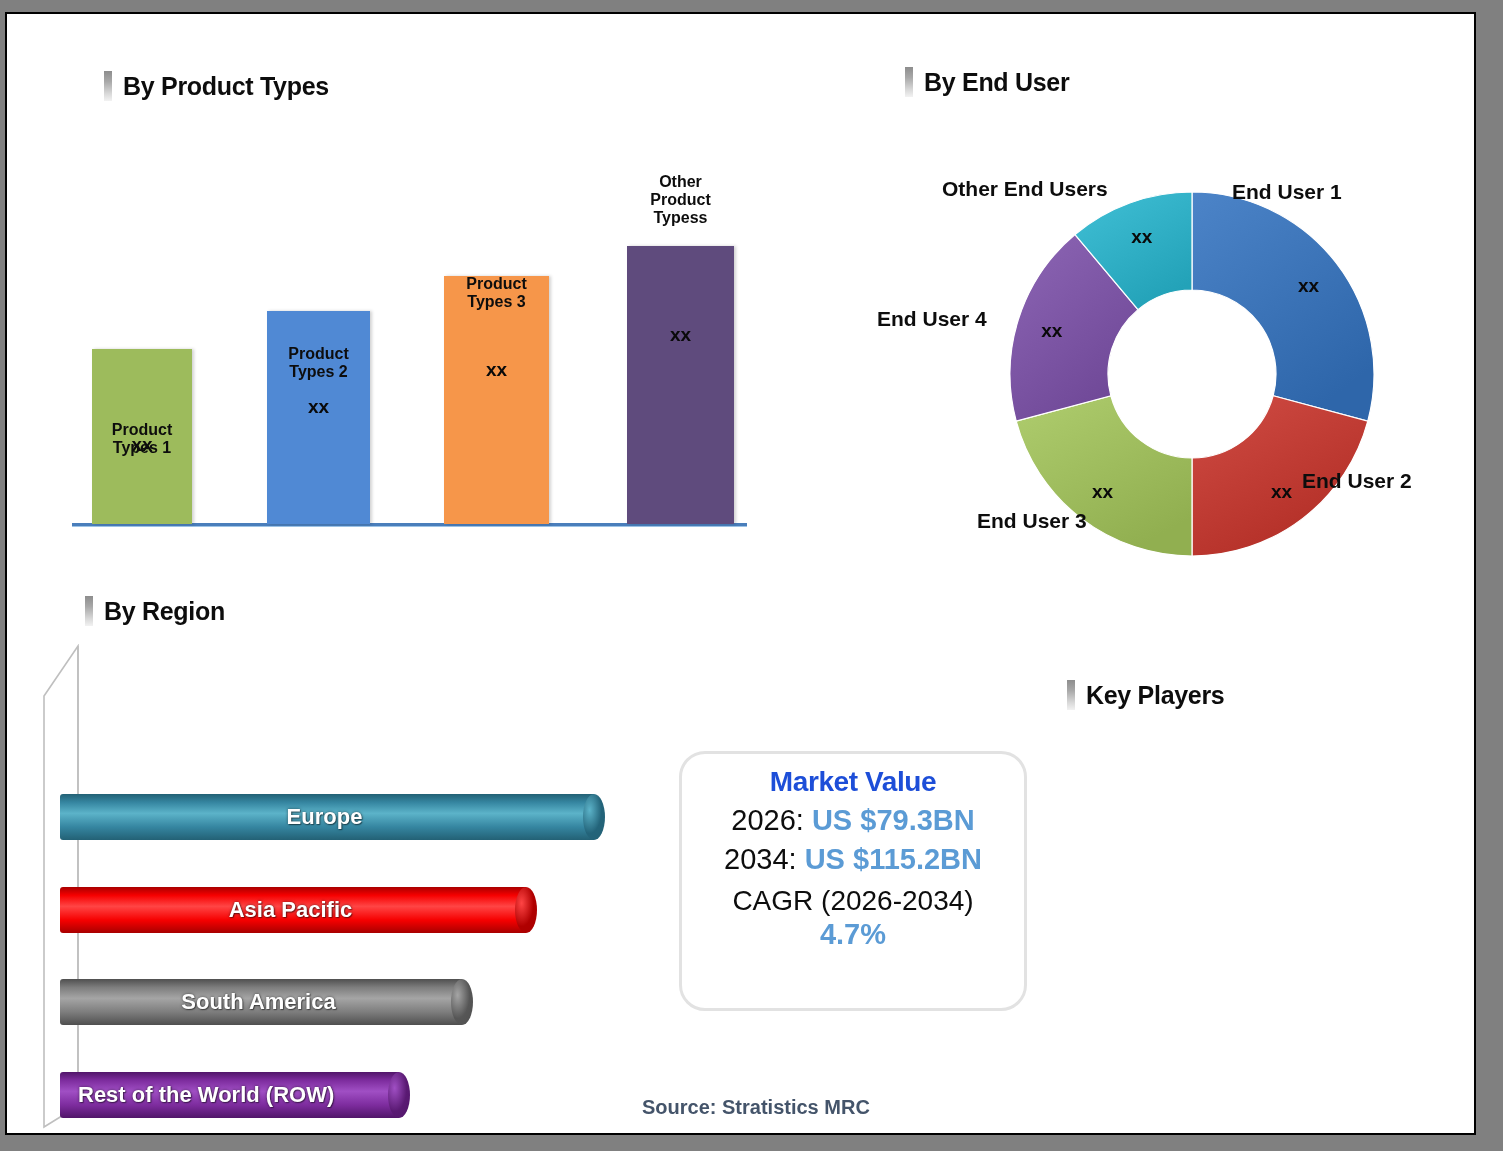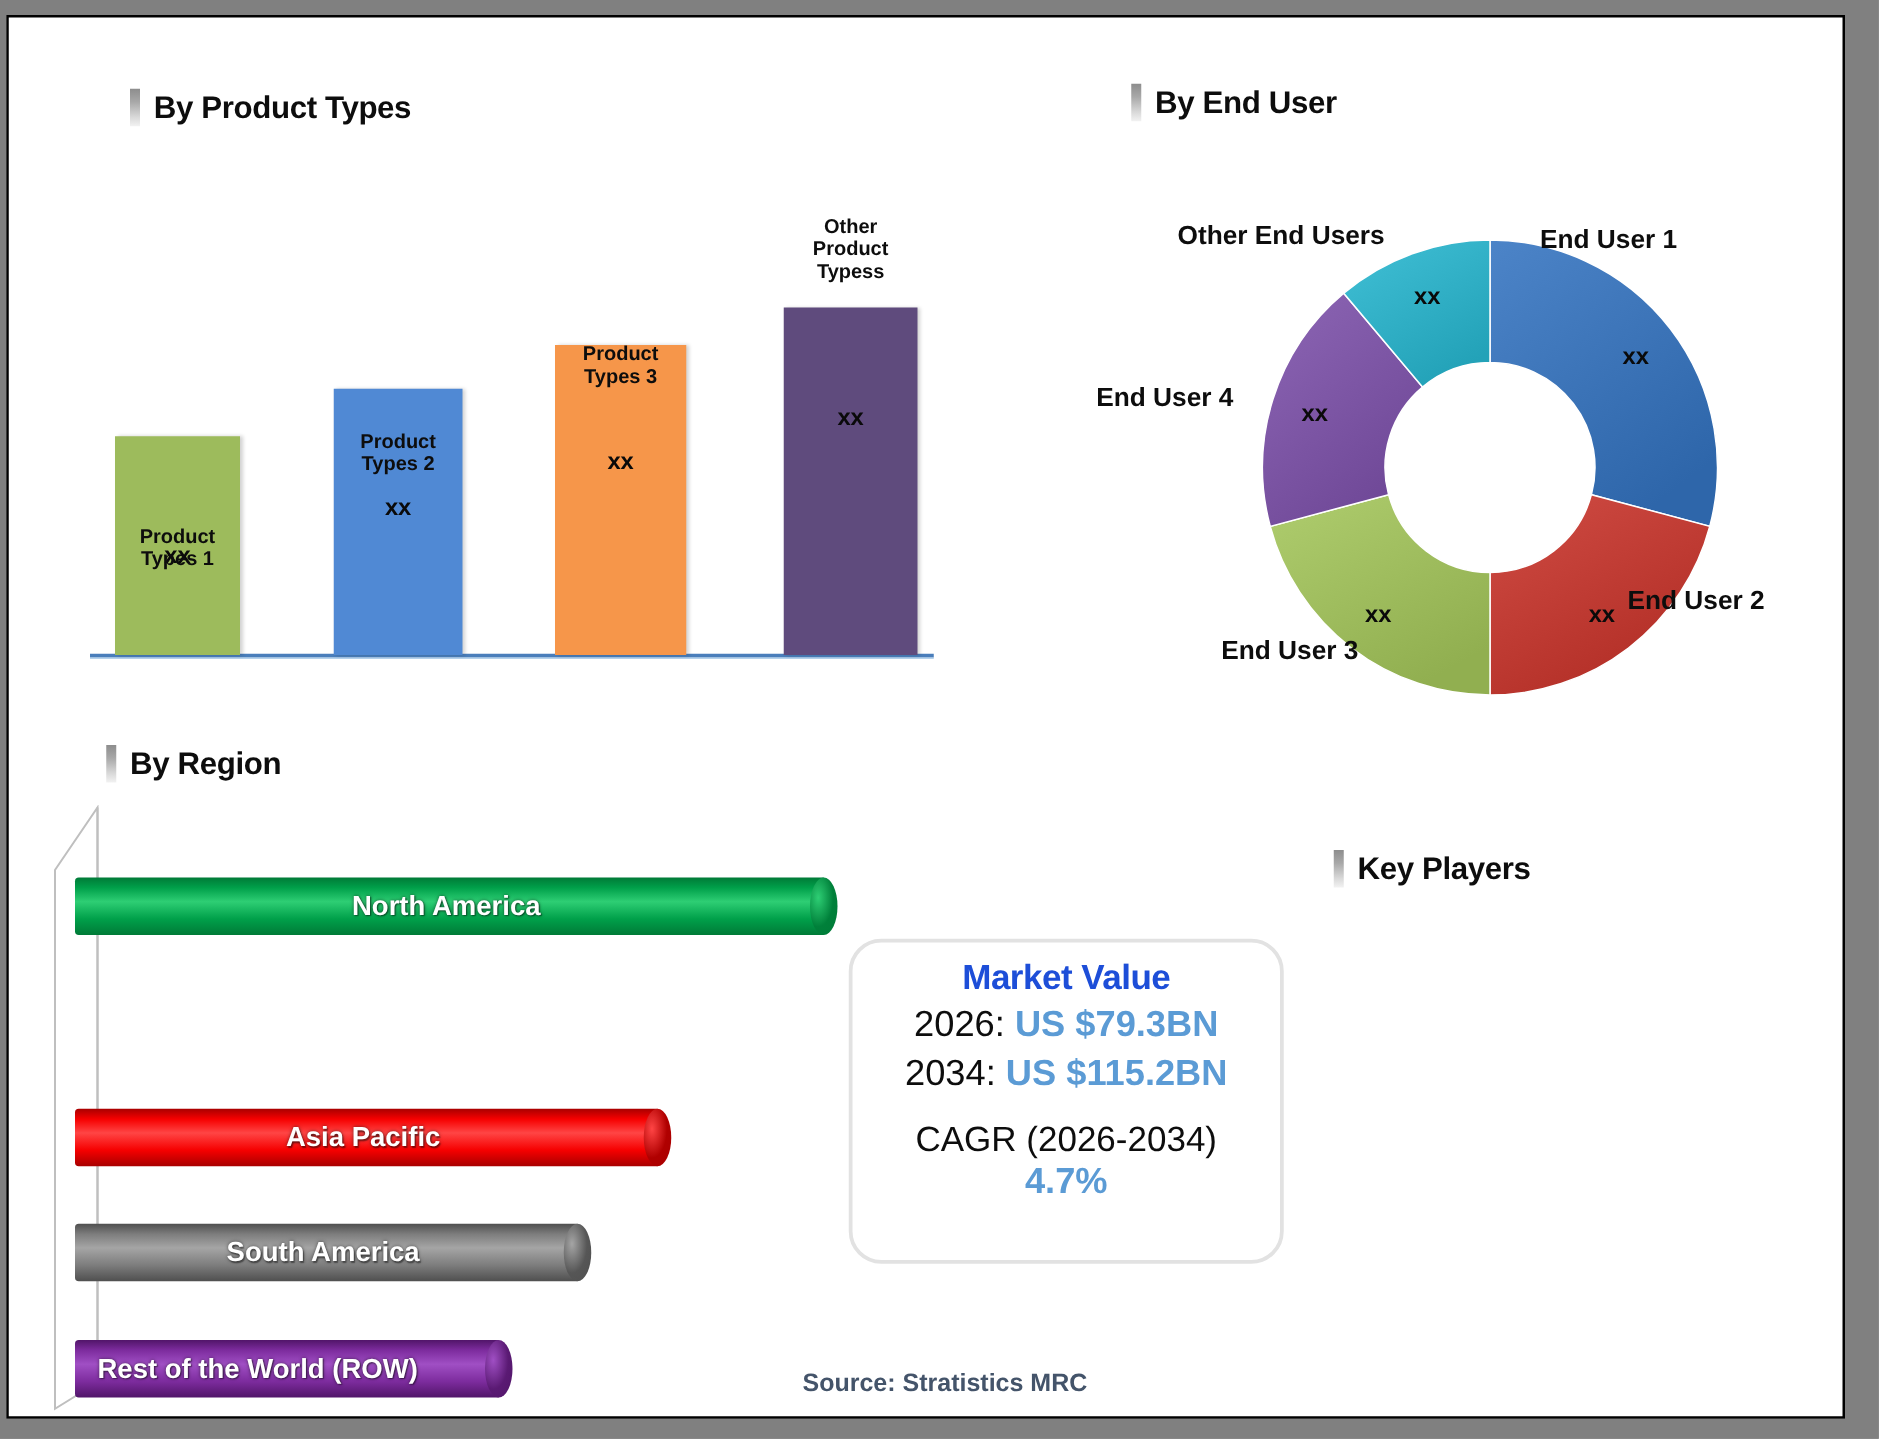--- a/index.html
+++ b/index.html
@@ -50,21 +50,21 @@
   .cyl-label.lbl-left{justify-content:flex-start;padding-left:18px;}
 
   
   #mvbox{position:absolute;left:672px;top:737px;width:348px;height:260px;
     border:3px solid #e2e2e2;border-radius:26px;background:#ffffff;box-sizing:border-box;
     display:flex;flex-direction:column;align-items:center;justify-content:flex-start;
     padding-top:12px;}
   #mv-title{font-size:28px;font-weight:bold;color:#1d4ed8;letter-spacing:-0.4px;}
   .mv-row{font-size:29px;color:#0d0d0d;margin-top:6px;white-space:nowrap;}
   .mv-val{color:#5b9bd5;font-weight:bold;}
-  #mv-cagr{font-size:28px;color:#0d0d0d;margin-top:20px;white-space:nowrap;}
+  #mv-cagr{font-size:28px;color:#0d0d0d;margin-top:9px;white-space:nowrap;}
   #mv-rate{font-size:29px;color:#5b9bd5;font-weight:bold;margin-top:1px;}
 
   #source{position:absolute;left:635px;top:1082px;font-size:20px;font-weight:bold;
     color:#44546a;white-space:nowrap;}
 </style>
 </head>
 <body>
 
 <div id="frame">
 
@@ -160,24 +160,24 @@
   <div class="sec-head" style="left:78px;top:582px;">
     <span class="sec-bar"></span>
     <span class="sec-title">By Region</span>
   </div>
 
   <div id="regionwrap">
     <svg id="persp" viewBox="0 0 80 485">
       <polygon points="2,52 36,2 36,462 2,483" fill="none" stroke="#bfbfbf" stroke-width="1.6"></polygon>
       <line x1="36" y1="2" x2="36" y2="462" stroke="#bfbfbf" stroke-width="1.6"></line>
     </svg>
-  <div class="cyl" style="left: 18px; top: 58px; width: 610px;">
-        <div class="cyl-body" style="background: linear-gradient(rgb(0, 122, 55) 0%, rgb(0, 160, 74) 18%, rgb(46, 206, 116) 42%, rgb(0, 160, 74) 72%, rgb(0, 122, 55) 100%);"></div>
-        <div class="cyl-cap" style="background: radial-gradient(at 30% 35%, rgb(46, 206, 116) 0%, rgb(0, 128, 58) 55%, rgb(0, 122, 55) 100%);"></div>
-        <div class="cyl-label">North America</div>
+      <div class="cyl" style="left: 18px; top: 150px; width: 545px;">
+        <div class="cyl-body" style="background: linear-gradient(rgb(35, 97, 117) 0%, rgb(53, 133, 160) 18%, rgb(92, 179, 201) 42%, rgb(53, 133, 160) 72%, rgb(35, 97, 117) 100%);"></div>
+        <div class="cyl-cap" style="background: radial-gradient(at 30% 35%, rgb(92, 179, 201) 0%, rgb(35, 100, 122) 55%, rgb(35, 97, 117) 100%);"></div>
+        <div class="cyl-label">Europe</div>
       </div>
       <div class="cyl" style="left: 18px; top: 335px; width: 413px;">
         <div class="cyl-body" style="background: linear-gradient(rgb(79, 79, 79) 0%, rgb(125, 125, 125) 18%, rgb(165, 165, 165) 42%, rgb(125, 125, 125) 72%, rgb(79, 79, 79) 100%);"></div>
         <div class="cyl-cap" style="background: radial-gradient(at 30% 35%, rgb(165, 165, 165) 0%, rgb(86, 86, 86) 55%, rgb(79, 79, 79) 100%);"></div>
         <div class="cyl-label">South America</div>
       </div>
       <div class="cyl" style="left: 18px; top: 243px; width: 477px;">
         <div class="cyl-body" style="background: linear-gradient(rgb(168, 0, 0) 0%, rgb(246, 0, 0) 18%, rgb(255, 69, 69) 42%, rgb(246, 0, 0) 72%, rgb(168, 0, 0) 100%);"></div>
         <div class="cyl-cap" style="background: radial-gradient(at 30% 35%, rgb(255, 69, 69) 0%, rgb(176, 0, 0) 55%, rgb(168, 0, 0) 100%);"></div>
         <div class="cyl-label">Asia Pacific</div>

